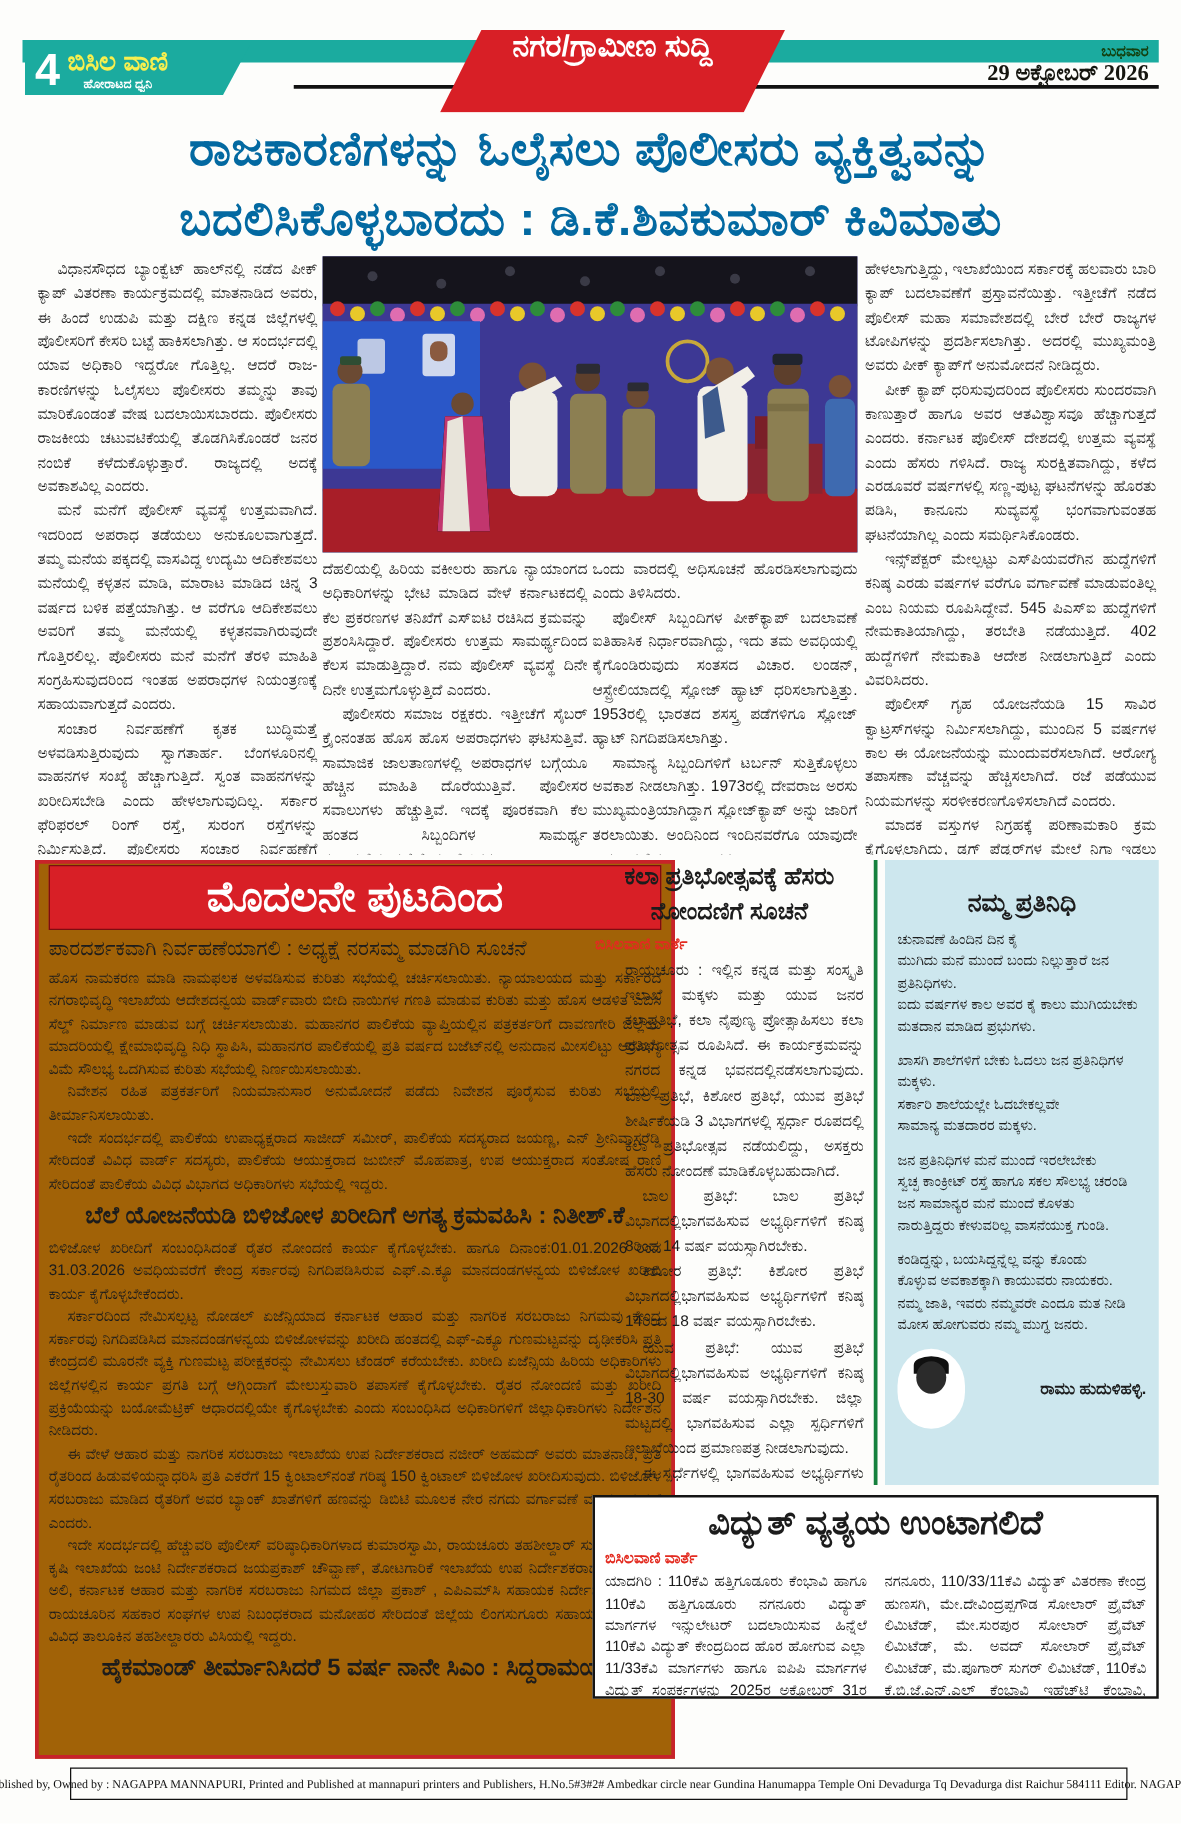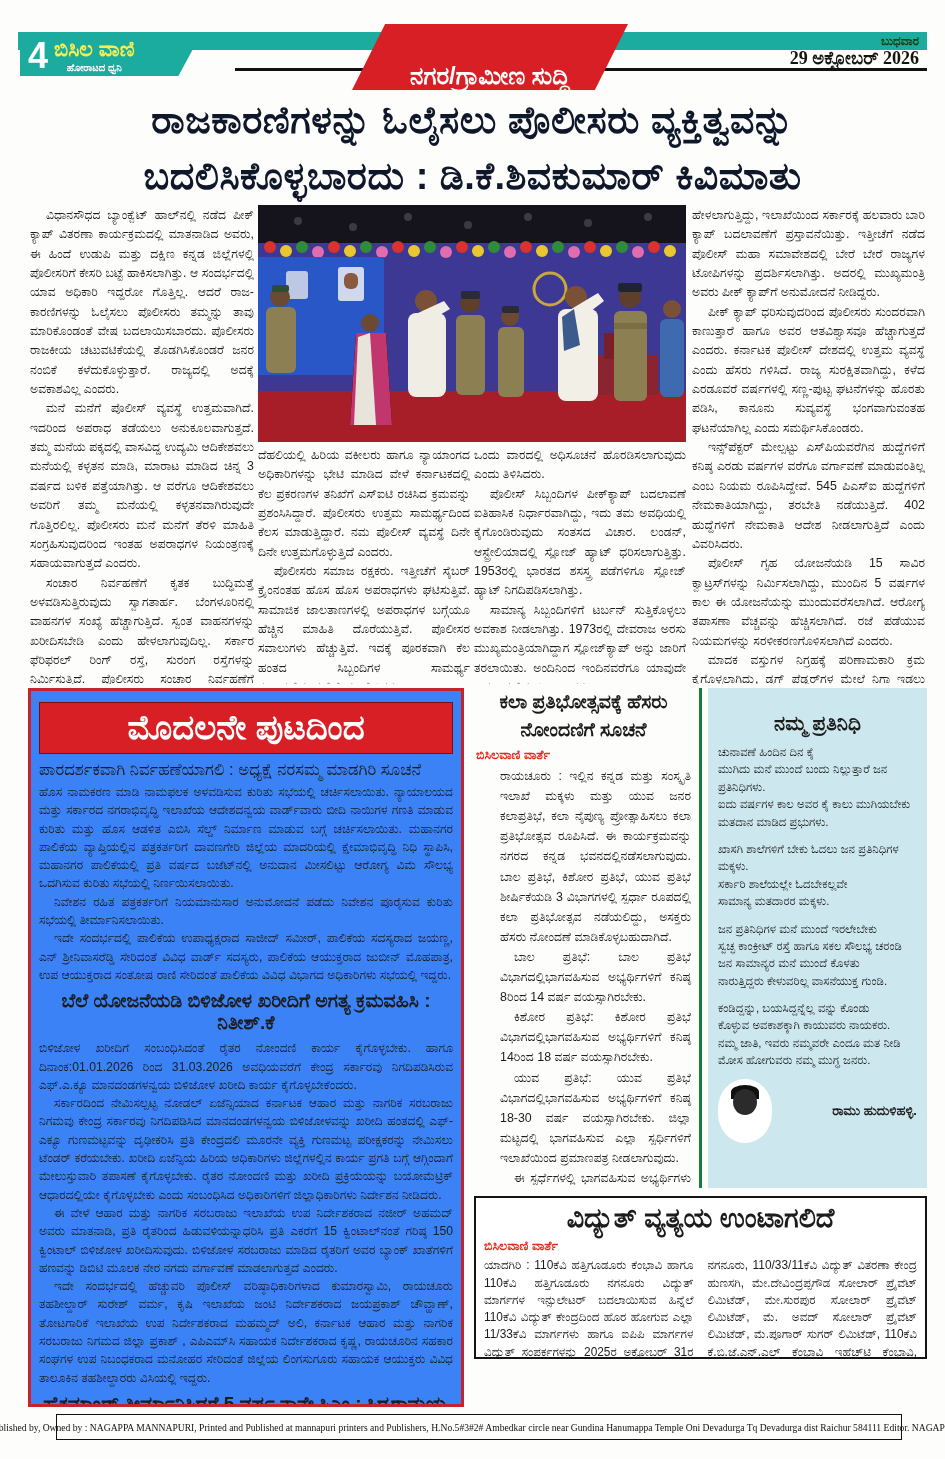--- a/index.html
+++ b/index.html
@@ -10,44 +10,44 @@
   
   .teal-strip { position:absolute; left:18px; top:32px; width:909px; height:18px; background:#1bab9f; }
   .logo-box { position:absolute; left:20px; top:36px; width:180px; height:40px; background:#1bab9f;
               clip-path:polygon(0 0,100% 0,88% 100%,0 100%); display:flex; align-items:center; padding-left:8px; }
   .logo-num { color:#ffffff; font-size:36px; font-weight:bold; line-height:1; margin-right:6px; }
   .logo-titles { display:flex; flex-direction:column; align-items:center; }
   .logo-name { color:#f8ef4e; font-size:21px; font-weight:bold; line-height:1.05; }
   .logo-tag { color:#ffffff; font-size:10px; font-weight:bold; margin-top:1px; }
   .black-rule { position:absolute; left:235px; top:68px; width:692px; height:3px; background:#111; }
   .section-flag { position:absolute; left:352px; top:24px; width:276px; height:66px; background:#d81f26;
-                  clip-path:polygon(12% 0,100% 0,88% 100%,0 100%); display:flex; align-items:flex-end; justify-content:center; }
+                  clip-path:polygon(12% 0,100% 0,88% 100%,0 100%); display:flex; align-items:flex-start; justify-content:center; }
   .section-flag span { color:#ffffff; font-size:24px; font-weight:bold; }
   .date-block { position:absolute; right:26px; top:34px; text-align:right; color:#15150f; }
   .date-day { font-size:12px; font-weight:bold; color:#13400f; }
   .date-full { font-size:18px; font-weight:bold; font-family:"Liberation Serif","DejaVu Serif",serif; }
 
   
   .headline { position:absolute; left:24px; top:92px; width:897px; height:112px; text-align:center;
-              color:#0f172a; font-weight:bold; font-size:38px; line-height:56px; letter-spacing:0.5px; }
+              color:#0369a1; font-weight:bold; font-size:38px; line-height:56px; letter-spacing:0.5px; }
 
   
   .col { position:absolute; font-size:12.4px; line-height:1.56; text-align:justify; overflow:hidden; }
   .col p { text-indent:16px; }
   .col p.flush { text-indent:0; }
   #col1 { left:30px;  top:206px; width:224px; height:478px; }
   #col2 { left:258px; top:446px; width:212px; height:238px; }
   #col3 { left:474px; top:446px; width:212px; height:238px; }
   #col4 { left:692px; top:206px; width:233px; height:478px; }
 
   
   .photo { position:absolute; left:258px; top:205px; width:428px; height:237px; background:#2e2a66; overflow:hidden; }
 
   
-  .redbox { position:absolute; left:28px; top:688px; width:436px; height:719px; border:3px solid #c8232a; background:#3b82f6; padding:11px 8px; overflow:hidden; }
+  .redbox { position:absolute; left:28px; top:688px; width:512px; height:719px; border:3px solid #c8232a; background:#a16207; padding:1px 8px; overflow:hidden; }
   .redbanner { background:#d81f26; border:1px solid #7d0d10; height:52px; display:flex; align-items:center; justify-content:center; margin-bottom:6px; }
   .redbanner span { color:#ffffff; font-size:34px; font-weight:bold; }
   .subhead1 { font-size:16.5px; font-weight:normal; text-align:left; margin:2px 0 4px; }
   .subhead2 { font-size:19px; font-weight:bold; text-align:center; margin:6px 0 5px; }
   .redbox .txt { font-size:12.2px; line-height:1.5; text-align:justify; }
   .redbox .txt p { text-indent:15px; }
   .redbox .txt p.flush { text-indent:0; }
 
   
   .kala { position:absolute; left:474px; top:688px; width:228px; height:500px; border-right:3px solid #15803d; padding:0 8px 0 2px; overflow:hidden; }

